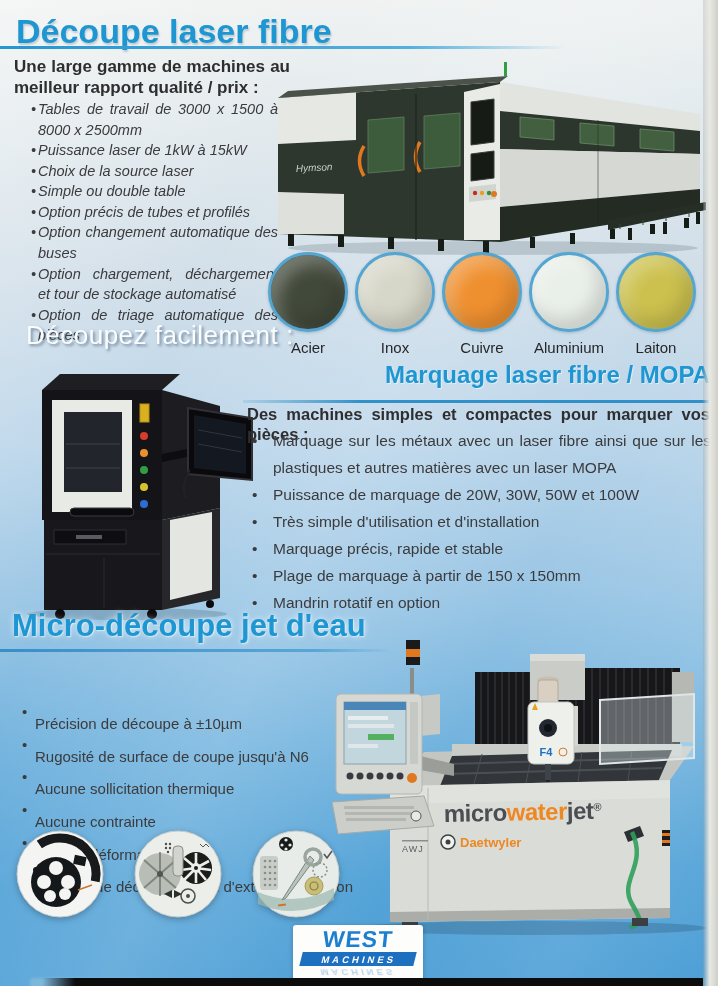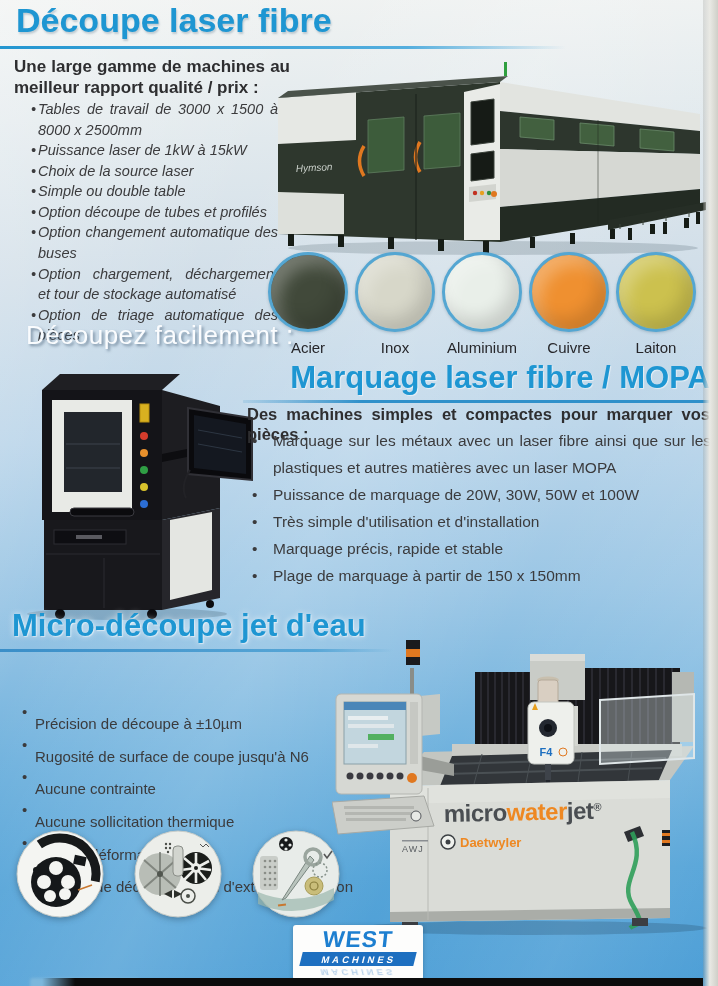--- a/index.html
+++ b/index.html
@@ -9,24 +9,24 @@
     background:linear-gradient(178deg,#f1f3f2 0%,#e4ebee 12%,#d2dfe9 28%,#bcd6ea 44%,#9ac6e5 60%,#72b3de 75%,#55a4d8 88%,#4c9ed6 100%);
   }
   .page::before{content:"";position:absolute;inset:0;pointer-events:none;
     background:linear-gradient(115deg,rgba(255,255,255,.28) 0%,rgba(255,255,255,0) 28%,rgba(255,255,255,.16) 48%,rgba(255,255,255,0) 68%,rgba(255,255,255,.10) 85%,rgba(255,255,255,0) 100%);}
   .abs{position:absolute;}
   .edge-right{right:0;top:0;width:15px;height:100%;z-index:40;
     background:linear-gradient(90deg,rgba(140,140,135,.25) 0%,#e9e9e4 45%,#cfcfc8 100%);}
   .edge-bottom{left:42px;right:15px;bottom:0;height:8px;z-index:41;
     background:linear-gradient(90deg,rgba(12,12,12,0) 0%,#0c0c0c 5%,#0c0c0c 100%);}
   .h-blue{color:#1e96d2;font-weight:bold;line-height:1.05;white-space:nowrap;}
-  .h1{left:16px;top:3px;font-size:34px;text-shadow:1px 2px 2px rgba(100,130,150,.35);}
+  .h1{left:16px;top:14px;font-size:34px;text-shadow:1px 2px 2px rgba(100,130,150,.35);}
   .rule1{left:0;top:46px;width:566px;height:3px;
     background:linear-gradient(90deg,#2496d0 0%,#54aede 72%,rgba(120,190,230,0) 100%);}
-  .h2{left:240px;top:362px;width:470px;font-size:31px;text-align:right;text-shadow:1px 1px 1px rgba(255,255,255,.55);}
+  .h2{left:240px;top:362px;width:470px;font-size:24px;text-align:right;text-shadow:1px 1px 1px rgba(255,255,255,.55);}
   .rule2{left:243px;top:400px;width:475px;height:3px;
     background:linear-gradient(90deg,rgba(42,142,200,.15) 0%,#2f90ca 25%,#2f90ca 100%);}
   .h3{left:12px;top:610px;font-size:31px;text-shadow:0 0 6px rgba(255,255,255,.75),1px 1px 1px rgba(255,255,255,.5);}
   .rule3{left:0;top:649px;width:393px;height:3px;
     background:linear-gradient(90deg,#3a8ec8 0%,#57a6d6 80%,rgba(90,170,220,0) 100%);}
   .intro{font-weight:bold;color:#2e2e30;text-align:justify;}
   .intro1{left:14px;top:57px;width:276px;font-size:17px;line-height:1.22;}
   .intro2{left:247px;top:405px;width:463px;font-size:16.5px;line-height:1.2;}
   .intro3{left:12px;top:658px;width:362px;font-size:16.5px;line-height:1.25;}
   .bullets{color:#3b3b3d;}
@@ -84,21 +84,21 @@
 
       <div class="bi">
         <span class="bt">Choix de la source laser</span>
       </div>
 
       <div class="bi">
         <span class="bt">Simple ou double table</span>
       </div>
 
       <div class="bi">
-        <span class="bt">Option découpe de tubes et profilés</span>
+        <span class="bt">Option précis de tubes et profilés</span>
       </div>
 
       <div class="bi">
         <span class="bt">Option changement automatique des buses</span>
       </div>
 
       <div class="bi">
         <span class="bt">Option chargement, déchargement et tour de stockage automatisé</span>
       </div>
 
@@ -173,27 +173,27 @@
         <div class="swatch" style="background-color: rgb(65, 73, 58);"></div>
         <div class="mlabel">Acier</div>
       </div>
 
       <div class="mat">
         <div class="swatch" style="background-color: rgb(215, 215, 201);"></div>
         <div class="mlabel">Inox</div>
       </div>
 
       <div class="mat">
+        <div class="swatch" style="background-color: rgb(239, 144, 48);"></div>
+        <div class="mlabel">Cuivre</div>
+      </div>
+
+      <div class="mat">
         <div class="swatch" style="background-color: rgb(233, 239, 233);"></div>
         <div class="mlabel">Aluminium</div>
-      </div>
-
-      <div class="mat">
-        <div class="swatch" style="background-color: rgb(239, 144, 48);"></div>
-        <div class="mlabel">Cuivre</div>
       </div>
 
       <div class="mat">
         <div class="swatch" style="background-color: rgb(204, 193, 78);"></div>
         <div class="mlabel">Laiton</div>
       </div>
 
   </div>
 
   <div class="abs tagline">Découpez facilement :</div>
@@ -258,42 +258,45 @@
       </div>
 
       <div class="bi">
         <span class="bt">Marquage précis, rapide et stable</span>
       </div>
 
       <div class="bi">
         <span class="bt">Plage de marquage à partir de 150 x 150mm</span>
       </div>
 
+      <div class="bi">
+        <span class="bt">Mandrin rotatif en option</span>
+      </div>
 
   </div>
 
   <div class="abs h-blue h3">Micro-découpe jet d'eau</div>
   <div class="abs rule3"></div>
   <div class="abs bullets b3">
 
       <div class="bi">
         <span class="bt">Précision de découpe à ±10µm</span>
       </div>
 
       <div class="bi">
         <span class="bt">Rugosité de surface de coupe jusqu'à N6</span>
       </div>
 
 
       <div class="bi">
+        <span class="bt">Aucune sollicitation thermique</span>
+      </div>
+
+      <div class="bi">
         <span class="bt">Aucune contrainte</span>
-      </div>
-
-      <div class="bi">
-        <span class="bt">Aucune sollicitation thermique</span>
       </div>
 
       <div class="bi">
         <span class="bt">Aucune déformation</span>
       </div>
 
       <div class="bi">
         <span class="bt">Procédé de découpe à froid d'extrême précision</span>
       </div>
 

